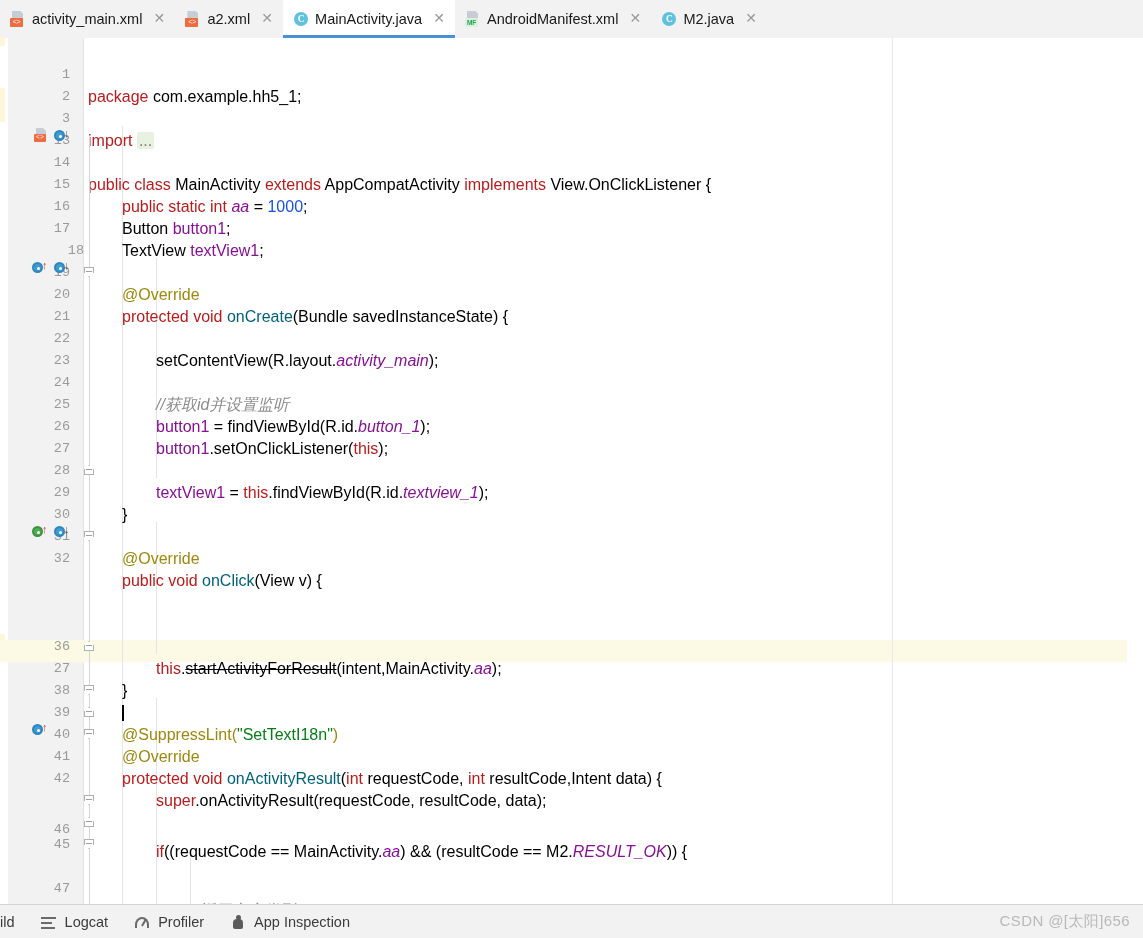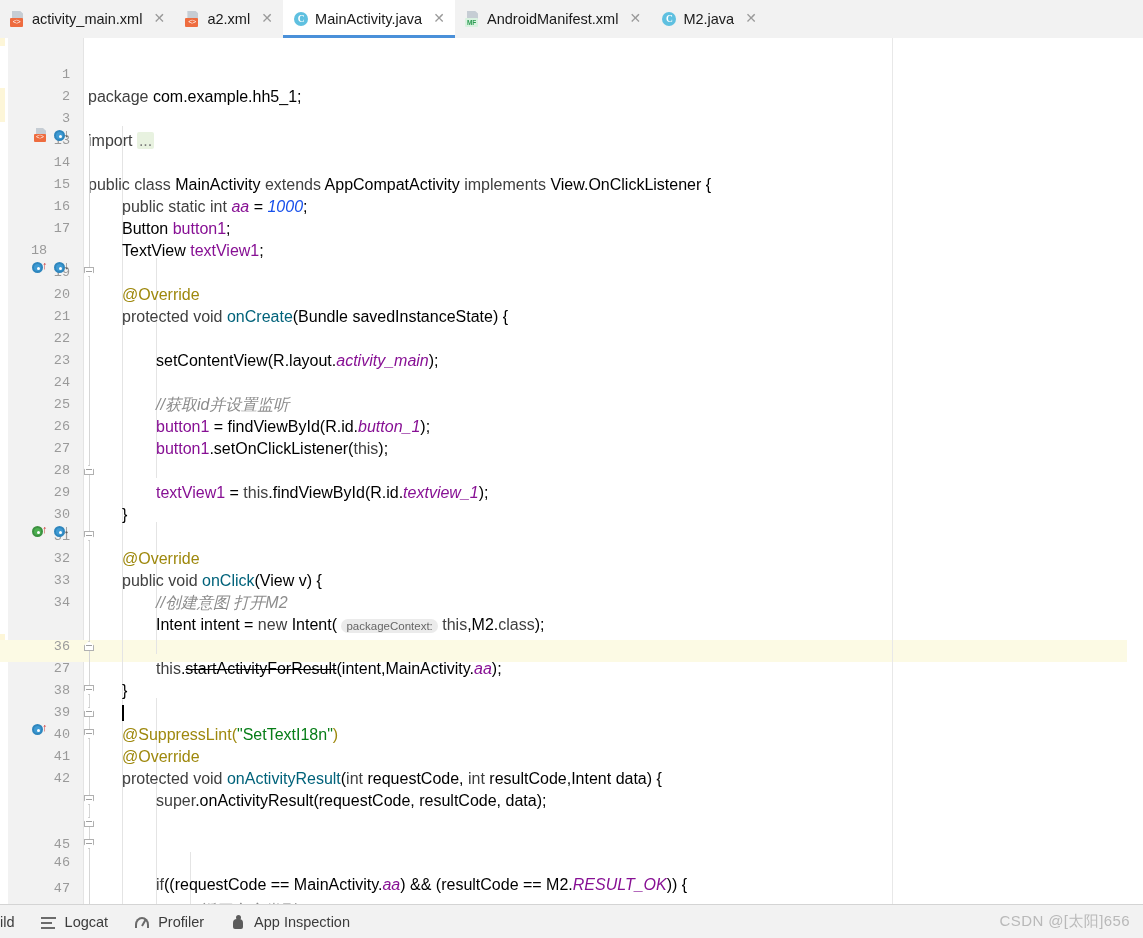--- a/index.html
+++ b/index.html
@@ -105,24 +105,24 @@
     line-height:22px;white-space:pre;
   }
   .ln{
     position:absolute;width:62px;text-align:right;
     color:#9a9a9a;font-family:"Liberation Mono", monospace;font-size:13.5px;
     line-height:22px;
   }
   .code{position:absolute;left:38px;}
 
   
-  .kw{color:#404040;}
+  .kw{color:#b91c1c;}
   .pl{color:#000000;}
   .str{color:#067d17;}
-  .num{color:#1750eb;font-style:italic;}
+  .num{color:#1750eb;}
   .cmt{color:#8c8c8c;font-style:italic;}
   .ann{color:#9e880d;}
   .fld{color:#871094;}
   .sfld{color:#871094;font-style:italic;}
   .cls{color:#000000;}
   .mth{color:#00627a;}
   .dep{text-decoration:line-through;}
   .fold-dots{background:#e8f2e0;color:#7a7a7a;padding:0 2px;border-radius:2px;}
   .hint{
     background:#ebebeb;color:#666666;border-radius:8px;
@@ -328,21 +328,21 @@
       <span class="ln" style="left:8px;">16</span>
       <span class="code" style="left:122px;"><span class="cls">Button </span><span class="fld">button1</span><span class="pl">;</span></span>
     </div>
 
     <div class="row" style="top:158px;">
       <span class="ln" style="left:8px;">17</span>
       <span class="code" style="left:122px;"><span class="cls">TextView </span><span class="fld">textView1</span><span class="pl">;</span></span>
     </div>
 
     <div class="row" style="top:180px;">
-      <span class="ln" style="left:8px;text-align:center;">18</span>
+      <span class="ln" style="left:22px;">18</span>
     </div>
 
     <div class="row" style="top:202px;">
       <span class="ln" style="left:8px;">19</span>
       <span class="code" style="left:122px;"><span class="ann">@Override</span></span>
     </div>
 
     <div class="row" style="top:224px;">
       <span class="ln" style="left:8px;">20</span>
       <span class="code" style="left:122px;"><span class="kw">protected void </span><span class="mth">onCreate</span><span class="pl">(</span><span class="cls">Bundle </span><span class="pl">savedInstanceState) {</span></span>
@@ -397,29 +397,21 @@
     <div class="row" style="top:466px;">
       <span class="ln" style="left:8px;">31</span>
       <span class="code" style="left:122px;"><span class="ann">@Override</span></span>
     </div>
 
     <div class="row" style="top:488px;">
       <span class="ln" style="left:8px;">32</span>
       <span class="code" style="left:122px;"><span class="kw">public void </span><span class="mth">onClick</span><span class="pl">(</span><span class="cls">View </span><span class="pl">v) {</span></span>
     </div>
 
-    <div class="row" style="top:510px;">
-      <span class="ln" style="left:8px;">33</span>
-      <span class="code" style="left:156px;"><span class="cmt">//创建意图 打开M2</span></span>
-    </div>
-
-    <div class="row" style="top:532px;">
-      <span class="ln" style="left:8px;">34</span>
-      <span class="code" style="left:156px;"><span class="cls">Intent </span><span class="pl">intent = </span><span class="kw">new </span><span class="cls">Intent</span><span class="pl">( </span><span class="hint">packageContext:</span><span class="pl"> </span><span class="kw">this</span><span class="pl">,M2.</span><span class="kw">class</span><span class="pl">);</span></span>
-    </div>
+
 
 
     <div class="row" style="top:576px;">
       <span class="ln" style="left:8px;">36</span>
       <span class="code" style="left:156px;"><span class="kw">this</span><span class="pl">.</span><span class="pl dep">startActivityForResult</span><span class="pl">(intent,MainActivity.</span><span class="sfld">aa</span><span class="pl">);</span></span>
     </div>
 
     <div class="row" style="top:598px;">
       <span class="ln" style="left:8px;">27</span>
       <span class="code" style="left:122px;"><span class="pl">}</span></span>
@@ -449,21 +441,21 @@
       <span class="ln" style="left:8px;">42</span>
       <span class="code" style="left:156px;"><span class="kw">super</span><span class="pl">.onActivityResult(requestCode, resultCode, data);</span></span>
     </div>
 
 
 
     <div class="row" style="top:774px;">
       <span class="ln" style="left:8px;">45</span>
     </div>
 
-    <div class="row" style="top:792px;">
+    <div class="row" style="top:759px;">
       <span class="ln" style="left:8px;">46</span>
       <span class="code" style="left:156px;"><span class="kw">if</span><span class="pl">((requestCode == MainActivity.</span><span class="sfld">aa</span><span class="pl">) &amp;&amp; (resultCode == M2.</span><span class="sfld">RESULT_OK</span><span class="pl">)) {</span></span>
     </div>
 
     <div class="row" style="top:818px;">
       <span class="ln" style="left:8px;">47</span>
       <span class="code" style="left:190px;"><span class="cmt">//返回文字类型</span></span>
     </div>
 
     <div class="row" style="top:840px;">

